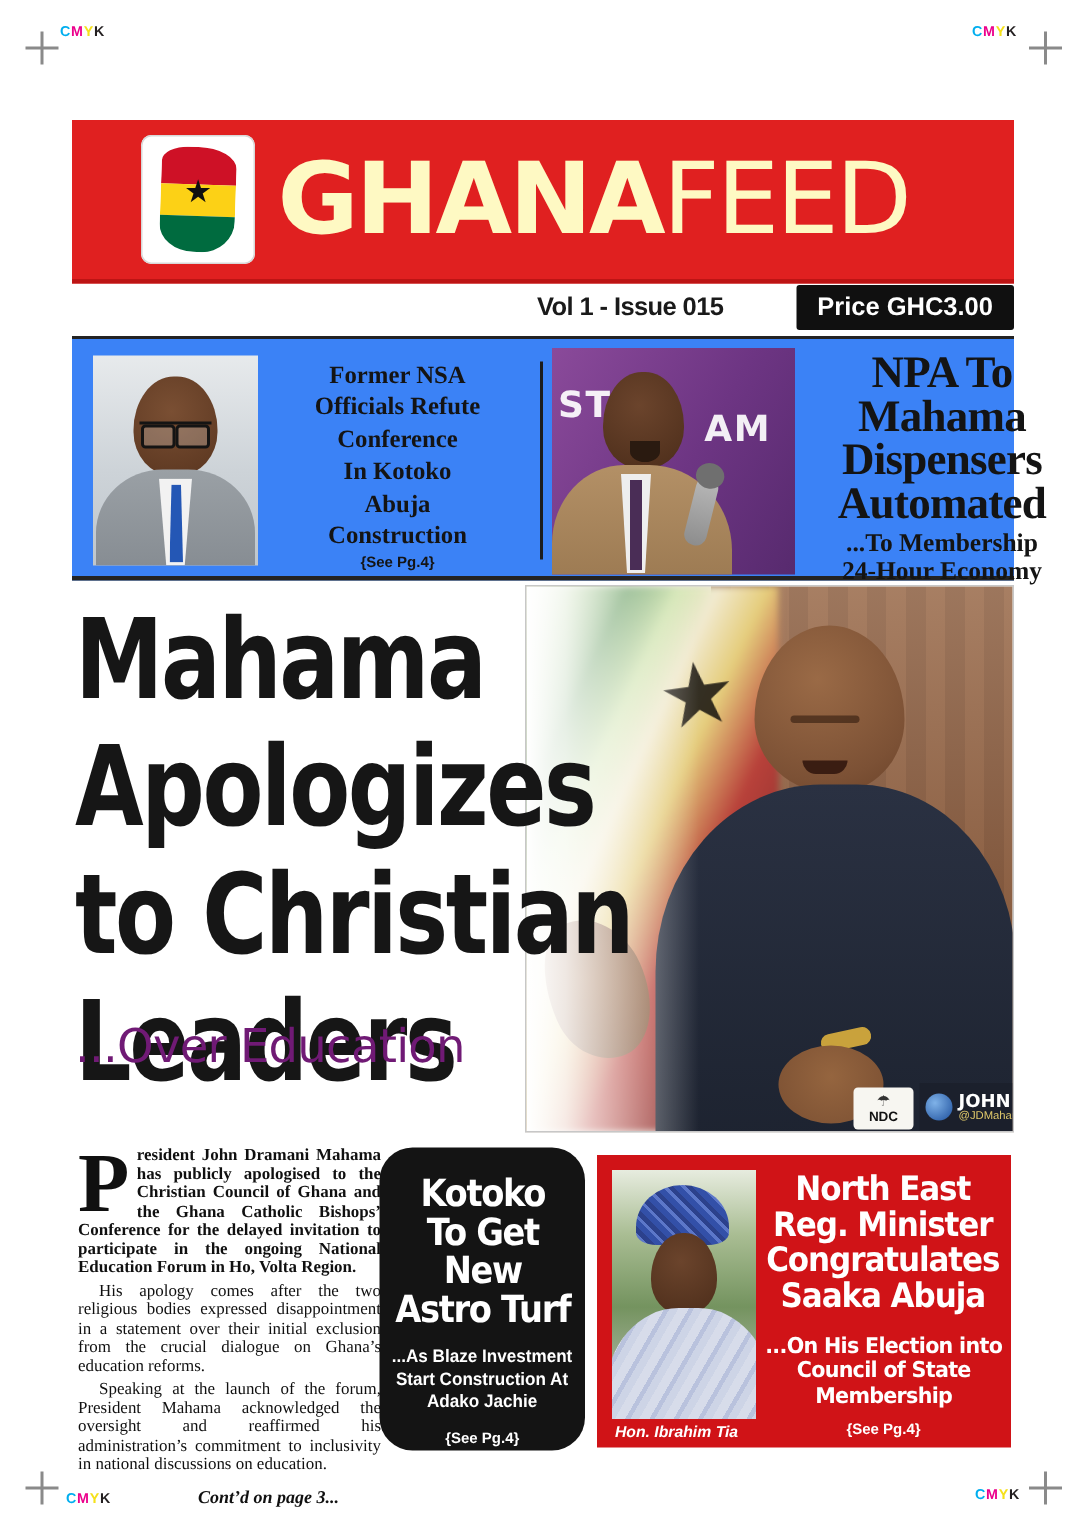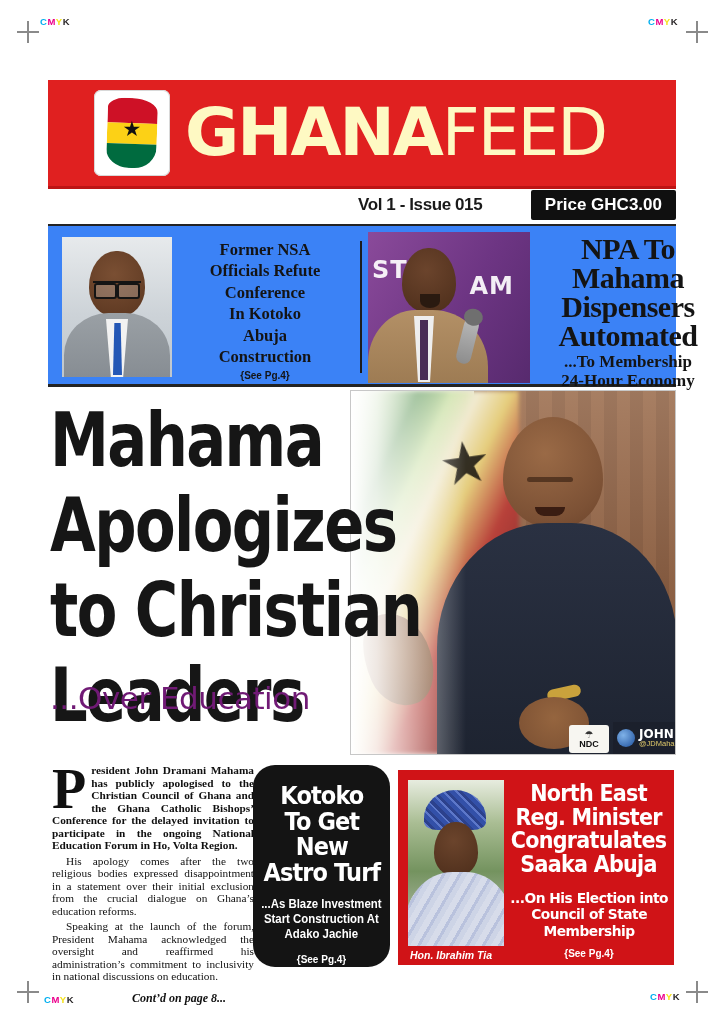--- a/index.html
+++ b/index.html
@@ -264,21 +264,21 @@
     <div>Leaders</div>
   </div>
   <div class="lead-sub">
     <div>...Over Education</div>
   </div>
 
   <div class="bodycol">
     <p class="p1"><span class="dropcap">P</span><span>resident John Dramani Mahama has publicly apologised to the Christian Council of Ghana and the Ghana Catholic Bishops’ Conference for the delayed invitation to participate in the ongoing National Education Forum in Ho, Volta Region.</span></p>
     <p class="ind">His apology comes after the two religious bodies expressed disappointment in a statement over their initial exclusion from the crucial dialogue on Ghana’s education reforms.</p>
     <p class="ind">Speaking at the launch of the forum, President Mahama acknowledged the oversight and reaffirmed his administration’s commitment to inclusivity in national discussions on education.</p>
-    <div class="contd">Cont’d on page 8...</div>
+    <div class="contd">Cont’d on page 3...</div>
   </div>
 
   <div class="kotoko">
     <div class="hl">
       <div>Kotoko</div>
       <div>To Get</div>
       <div>New</div>
       <div>Astro Turf</div>
     </div>
     <div class="sub">

